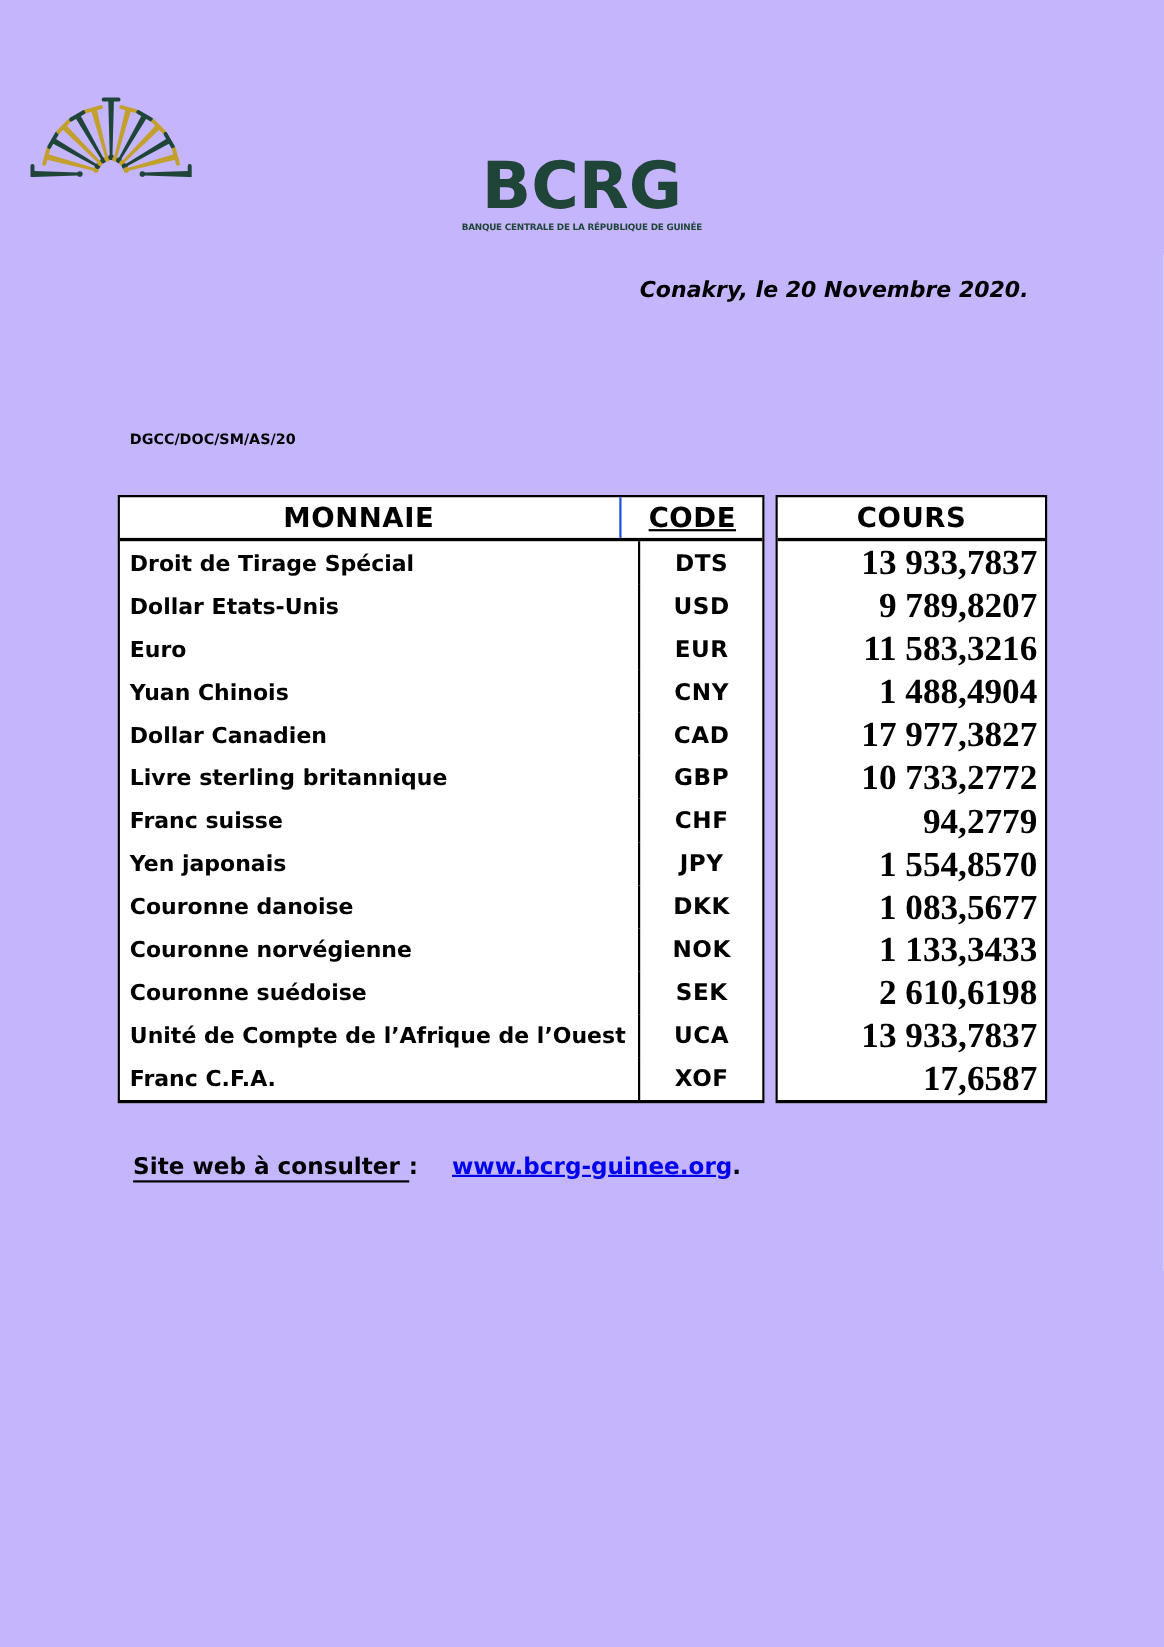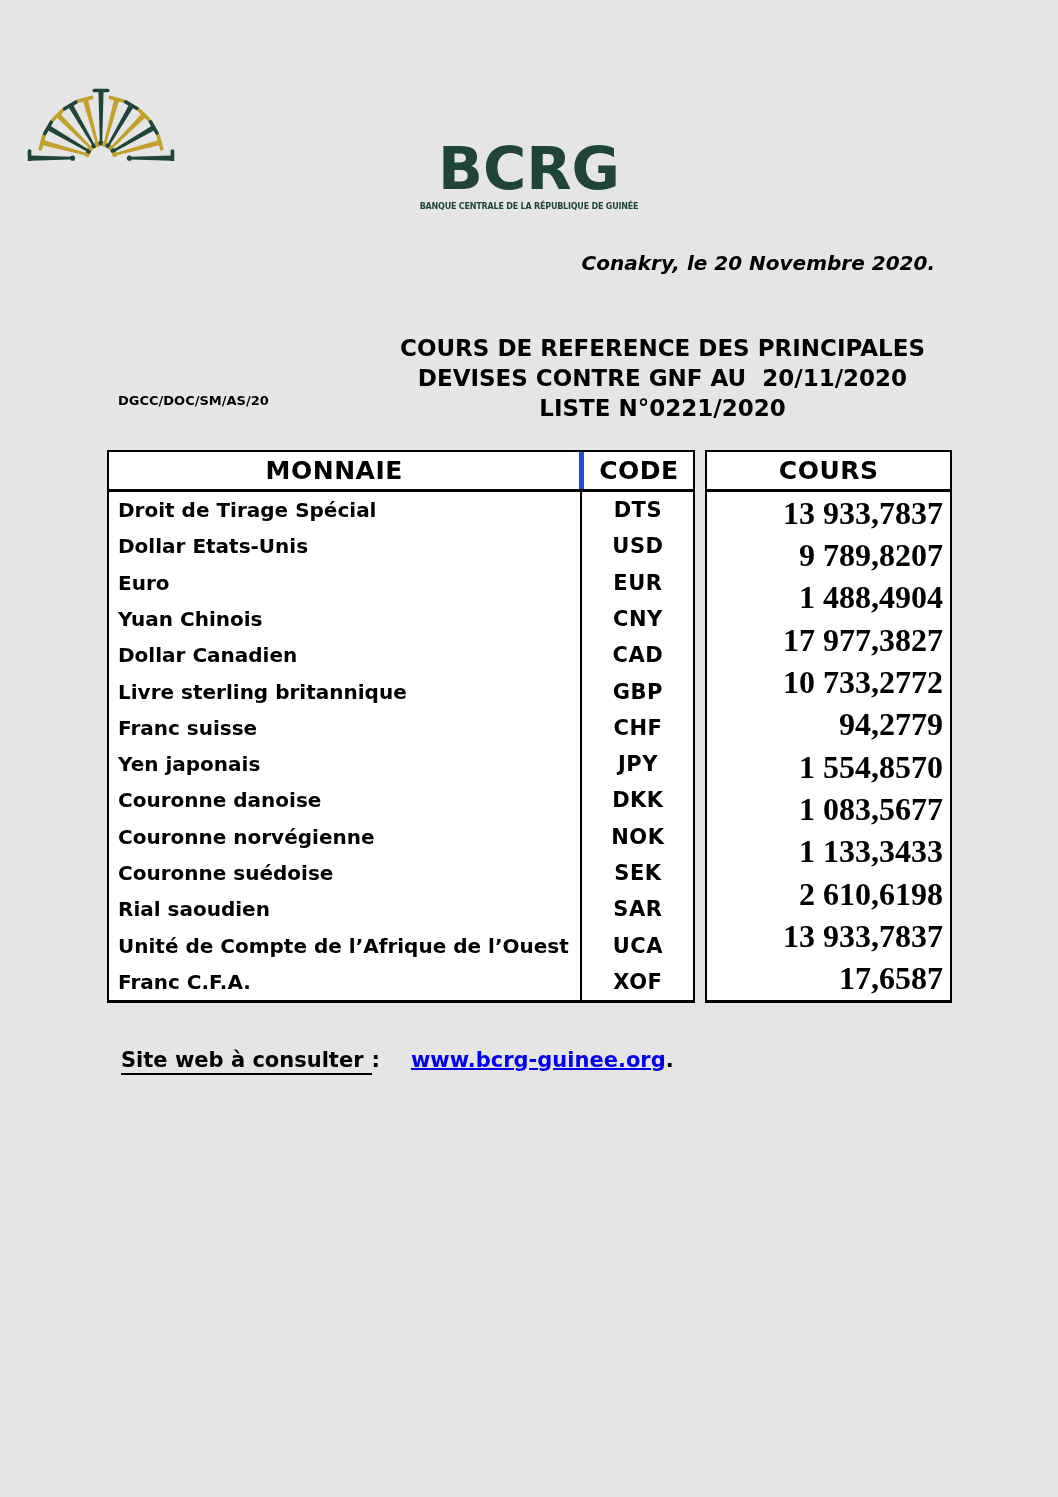--- a/index.html
+++ b/index.html
@@ -1,16 +1,16 @@
 <!DOCTYPE html>
 <html><head>
 <meta charset="utf-8">
 <style>
   html,body{margin:0;padding:0;background:#ffffff;}
-  .page{position:relative;width:1058px;height:1497px;background:#e5e5e5;overflow:hidden;
+  .page{position:relative;width:1058px;height:1497px;background:#c4b5fd;overflow:hidden;
         font-family:"DejaVu Sans",sans-serif;color:#000;}
 
   
   .logo{position:absolute;left:0;right:0;top:70px;text-align:center;}
   .logo svg{display:block;margin:0 auto;}
   .logo-wordmark{display:block;margin-top:-22px;font-size:59px;font-weight:800;
                  letter-spacing:0px;color:#1f4539;line-height:1;}
   .logo-tagline{display:block;margin-top:4px;font-size:8px;font-weight:700;
                 letter-spacing:-0.2px;color:#1f4539;}
 
@@ -30,21 +30,21 @@
   .table-wrap{position:absolute;left:107px;top:450px;width:845px;height:553px;
               display:flex;}
   .tbox{border:2px solid #000;border-bottom-width:3px;box-sizing:border-box;
         display:flex;flex-direction:column;background:#fff;}
   .tbox.left{width:611px;}
   .tbox.right{width:256px;margin-left:10px;}
   .hdr-row{height:37px;border-bottom:3px solid #000;display:flex;flex:none;gap:20px;}
   .hdr-cell{display:flex;align-items:center;justify-content:center;
             font-size:25px;font-weight:800;letter-spacing:0.5px;}
   .hdr-cell.monnaie{flex:1;}
-  .hdr-cell.code{width:114px;border-left:5px solid #1d4ed8;box-sizing:border-box;}
+  .hdr-cell.code{width:130px;border-left:2px solid #1d4ed8;box-sizing:border-box;text-decoration:underline;}
   .hdr-cell.cours{flex:1;}
   .tbody{flex:1;display:flex;flex-direction:column;}
   .trow{flex:1;display:flex;align-items:center;}
   .cell-name{flex:1;padding-left:9px;font-size:20px;font-weight:800;white-space:nowrap;}
   .cell-code{width:113px;border-left:2px solid #000;box-sizing:border-box;
              align-self:stretch;display:flex;align-items:center;justify-content:center;
              font-size:21px;font-weight:800;letter-spacing:0.5px;}
   .vrow{flex:1;display:flex;align-items:center;justify-content:flex-end;
         padding-right:7px;font-family:"Liberation Serif","DejaVu Serif",serif;
         font-size:32px;font-weight:700;}
@@ -131,25 +131,20 @@
         </g>
     </svg>
     <span class="logo-wordmark">BCRG</span>
     <span class="logo-tagline">BANQUE CENTRALE DE LA RÉPUBLIQUE DE GUINÉE</span>
   </div>
 
   <div class="date-line">Conakry, le 20 Novembre 2020.</div>
 
   <div class="reference">DGCC/DOC/SM/AS/20</div>
 
-  <div class="title">
-    <div>COURS DE REFERENCE DES PRINCIPALES</div>
-    <div>DEVISES CONTRE GNF AU  20/11/2020</div>
-    <div>LISTE N°0221/2020</div>
-  </div>
 
   <div class="table-wrap">
     <div class="tbox left">
       <div class="hdr-row">
         <div class="hdr-cell monnaie">MONNAIE</div>
         <div class="hdr-cell code">CODE</div>
       </div>
       <div class="tbody">
           <div class="trow">
             <div class="cell-name">Droit de Tirage Spécial</div>
@@ -187,42 +182,39 @@
             <div class="cell-name">Couronne danoise</div>
             <div class="cell-code">DKK</div>
           </div>
           <div class="trow">
             <div class="cell-name">Couronne norvégienne</div>
             <div class="cell-code">NOK</div>
           </div>
           <div class="trow">
             <div class="cell-name">Couronne suédoise</div>
             <div class="cell-code">SEK</div>
-          </div>
-          <div class="trow">
-            <div class="cell-name">Rial saoudien</div>
-            <div class="cell-code">SAR</div>
           </div>
           <div class="trow">
             <div class="cell-name">Unité de Compte de l’Afrique de l’Ouest</div>
             <div class="cell-code">UCA</div>
           </div>
           <div class="trow">
             <div class="cell-name">Franc C.F.A.</div>
             <div class="cell-code">XOF</div>
           </div>
         </div>
     </div>
     <div class="tbox right">
       <div class="hdr-row">
         <div class="hdr-cell cours">COURS</div>
       </div>
       <div class="tbody">
           <div class="vrow">13 933,7837</div>
           <div class="vrow">9 789,8207</div>
+          <div class="vrow">11 583,3216</div>
           <div class="vrow">1 488,4904</div>
           <div class="vrow">17 977,3827</div>
           <div class="vrow">10 733,2772</div>
           <div class="vrow">94,2779</div>
           <div class="vrow">1 554,8570</div>
           <div class="vrow">1 083,5677</div>
           <div class="vrow">1 133,3433</div>
           <div class="vrow">2 610,6198</div>
           <div class="vrow">13 933,7837</div>
           <div class="vrow">17,6587</div>

